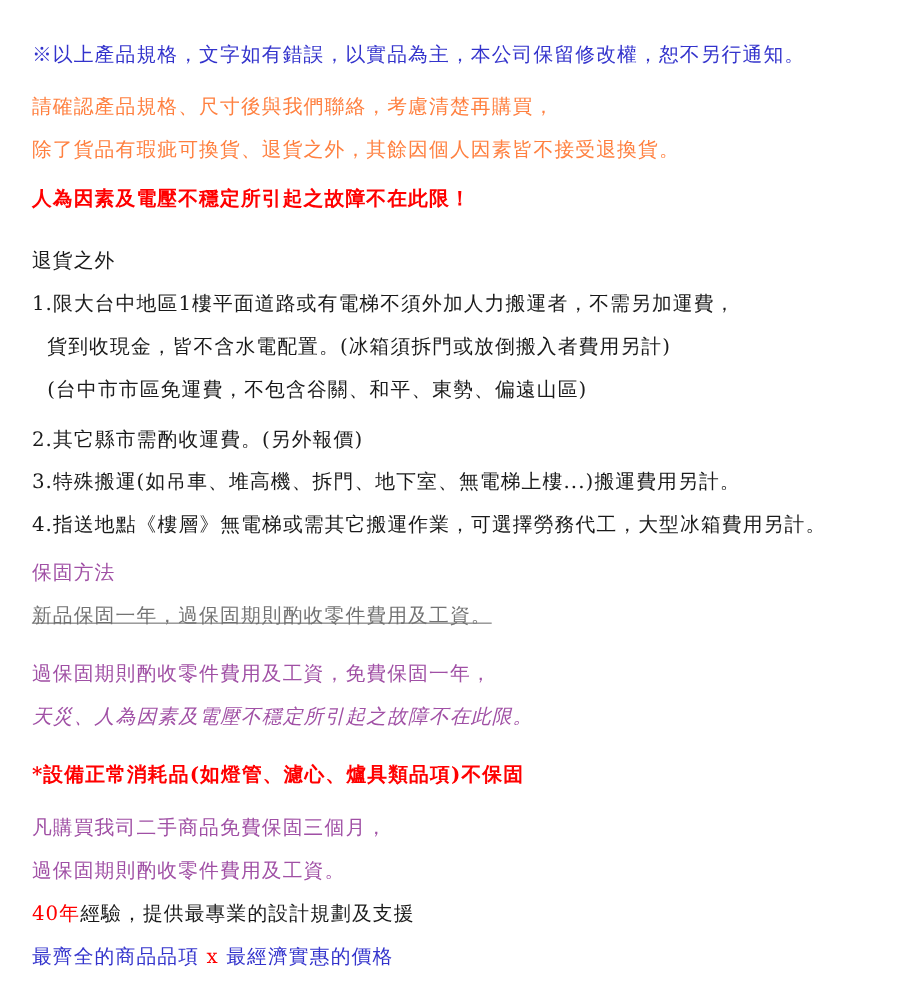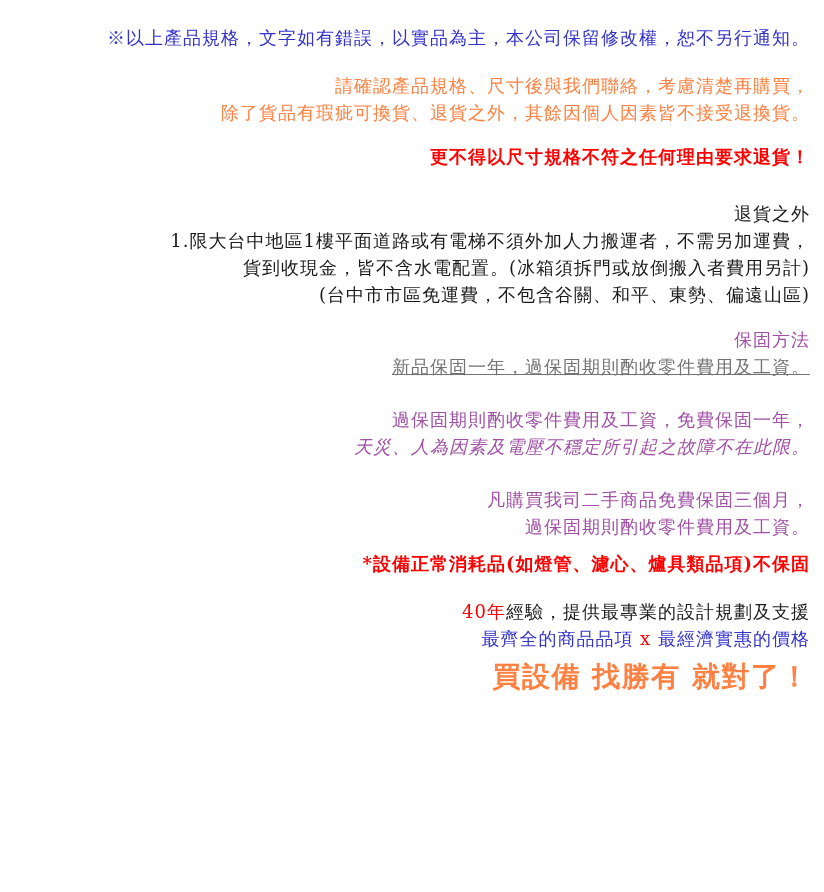--- a/index.html
+++ b/index.html
@@ -17,22 +17,21 @@
     padding: 24px 14px 0 17px;
   }
   .para {
     margin: 0 0 21px 0;
   }
   .line {
     font-size: 18px;
     line-height: 27px;
     letter-spacing: 1px;
     white-space: pre-wrap;
-    margin: 0;
-    text-align: right;
+    margin: 12px;
   }
   .line.indent { padding-left: 14px; }
   .seg-bold { font-weight: bold; }
   
   .para-purchase-confirmation-notice { margin-bottom: 17px; }
   .para-no-return-warning { margin-bottom: 30px; }
   .para-shipping-instructions-1 { margin-bottom: 18px; }
   .para-shipping-instructions-2 { margin-bottom: 16px; }
   .para-warranty-method { margin-bottom: 26px; }
   .para-new-product-warranty { margin-bottom: 26px; }
@@ -52,42 +51,47 @@
 <div class="page">
   <div id="text-content">
       <div class="para para-product-spec-disclaimer">
         <p class="line"><span class="seg" style="color: rgb(51, 51, 204);">※以上產品規格，文字如有錯誤，以實品為主，本公司保留修改權，恕不另行通知。</span></p>
       </div>
       <div class="para para-purchase-confirmation-notice">
         <p class="line"><span class="seg" style="color: rgb(255, 128, 64);">請確認產品規格、尺寸後與我們聯絡，考慮清楚再購買，</span></p>
         <p class="line"><span class="seg" style="color: rgb(255, 128, 64);">除了貨品有瑕疵可換貨、退貨之外，其餘因個人因素皆不接受退換貨。</span></p>
       </div>
       <div class="para para-no-return-warning">
-        <p class="line"><span class="seg seg-bold" style="color: rgb(255, 0, 0);">更不得以尺寸規格不符之任何理由要求退貨！</span></p>
+        <p class="line"><span class="seg seg-bold" style="color: rgb(255, 0, 0);">人為因素及電壓不穩定所引起之故障不在此限！</span></p>
       </div>
       <div class="para para-shipping-instructions-1">
         <p class="line"><span class="seg" style="color: rgb(26, 26, 26);">退貨之外</span></p>
         <p class="line"><span class="seg" style="color: rgb(26, 26, 26);">1.限大台中地區1樓平面道路或有電梯不須外加人力搬運者，不需另加運費，</span></p>
         <p class="line indent"><span class="seg" style="color: rgb(26, 26, 26);">貨到收現金，皆不含水電配置。(冰箱須拆門或放倒搬入者費用另計)</span></p>
         <p class="line indent"><span class="seg" style="color: rgb(26, 26, 26);">(台中市市區免運費，不包含谷關、和平、東勢、偏遠山區)</span></p>
+      </div>
+      <div class="para para-shipping-instructions-2">
+        <p class="line"><span class="seg" style="color: rgb(26, 26, 26);">2.其它縣市需酌收運費。(另外報價)</span></p>
+        <p class="line"><span class="seg" style="color: rgb(26, 26, 26);">3.特殊搬運(如吊車、堆高機、拆門、地下室、無電梯上樓...)搬運費用另計。</span></p>
+        <p class="line"><span class="seg" style="color: rgb(26, 26, 26);">4.指送地點《樓層》無電梯或需其它搬運作業，可選擇勞務代工，大型冰箱費用另計。</span></p>
       </div>
       <div class="para para-warranty-method">
         <p class="line"><span class="seg" style="color: rgb(160, 80, 165);">保固方法</span></p>
         <p class="line"><span class="seg" style="color: #737373; text-decoration: underline;">新品保固一年，過保固期則酌收零件費用及工資。</span></p>
       </div>
       <div class="para para-new-product-warranty">
         <p class="line"><span class="seg" style="color: rgb(160, 80, 165);">過保固期則酌收零件費用及工資，免費保固一年，</span></p>
         <p class="line"><span class="seg" style="color: rgb(160, 80, 165); font-style: italic;">天災、人為因素及電壓不穩定所引起之故障不在此限。</span></p>
       </div>
+      <div class="para para-consumables-exclusion">
+        <p class="line"><span class="seg seg-bold" style="color: rgb(255, 0, 0);">*設備正常消耗品(如燈管、濾心、爐具類品項)不保固</span></p>
+      </div>
       <div class="para para-secondhand-warranty">
         <p class="line"><span class="seg" style="color: rgb(160, 80, 165);">凡購買我司二手商品免費保固三個月，</span></p>
         <p class="line"><span class="seg" style="color: rgb(160, 80, 165);">過保固期則酌收零件費用及工資。</span></p>
-      </div>
-      <div class="para para-consumables-exclusion">
-        <p class="line"><span class="seg seg-bold" style="color: rgb(255, 0, 0);">*設備正常消耗品(如燈管、濾心、爐具類品項)不保固</span></p>
       </div>
       <div class="para para-company-pitch">
         <p class="line"><span class="seg" style="color: rgb(255, 0, 0);">40年</span><span class="seg" style="color: rgb(26, 26, 26);">經驗，提供最專業的設計規劃及支援</span></p>
         <p class="line"><span class="seg" style="color: rgb(51, 51, 204);">最齊全的商品品項 </span><span class="seg" style="color: rgb(255, 0, 0);">x</span><span class="seg" style="color: rgb(51, 51, 204);"> 最經濟實惠的價格</span></p>
       </div>
       <div class="para para-slogan">
         <p class="line"><span class="seg seg-bold" style="color: rgb(255, 128, 64);">買設備 找勝有 就對了！</span></p>
       </div>
     </div>
 </div>

